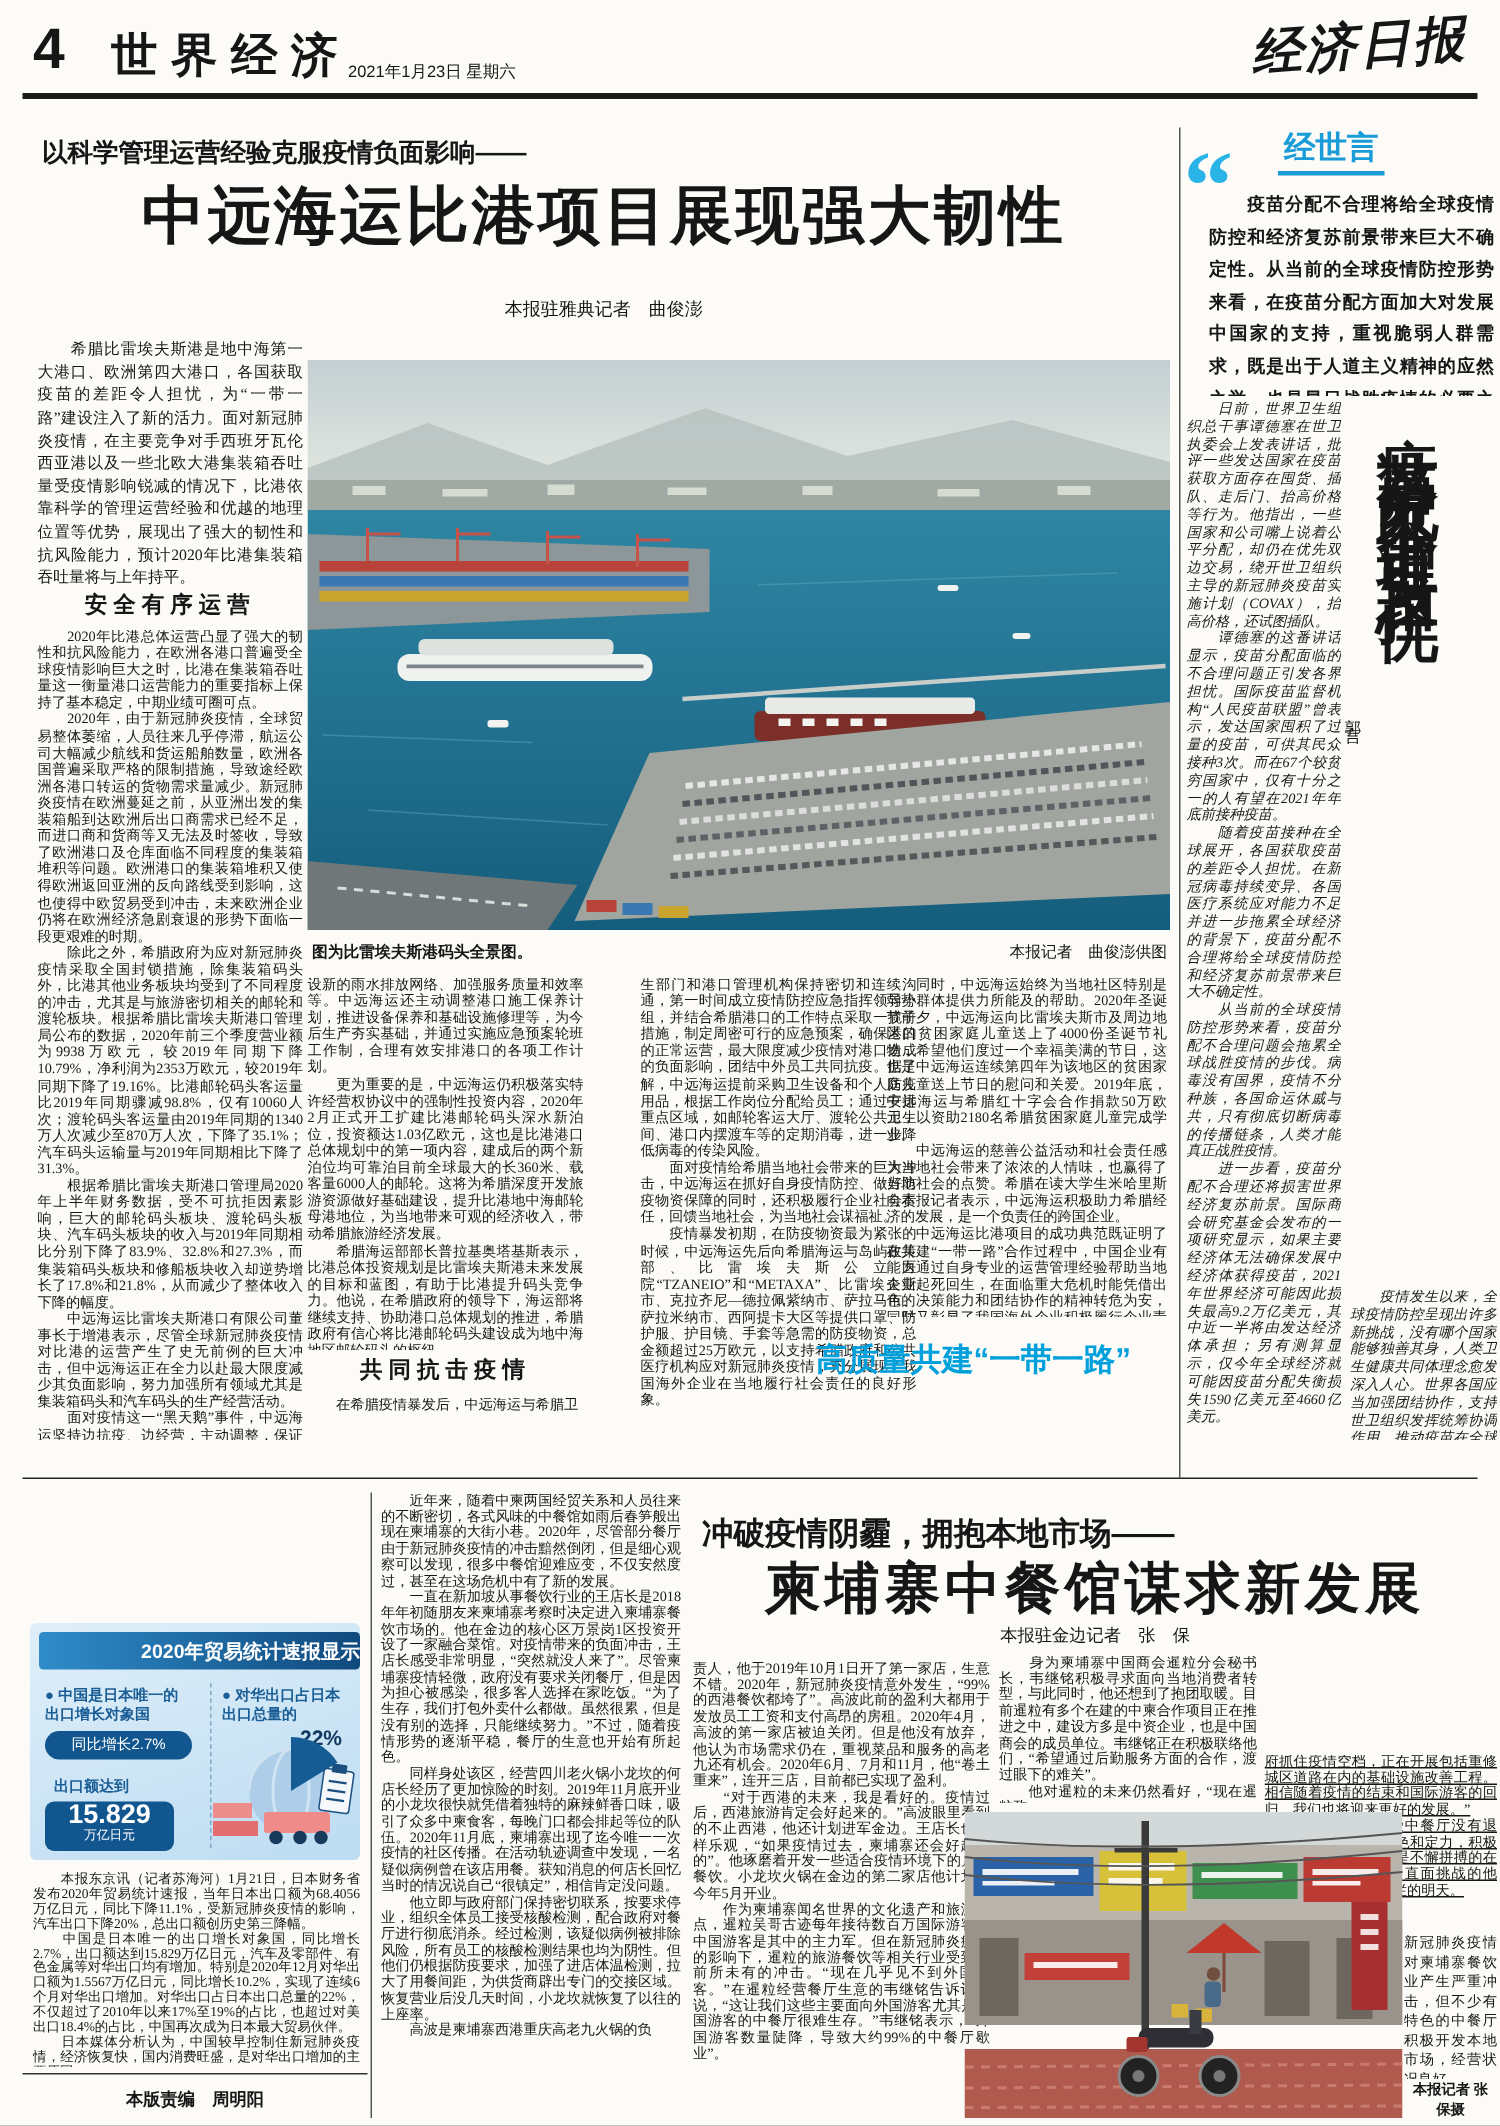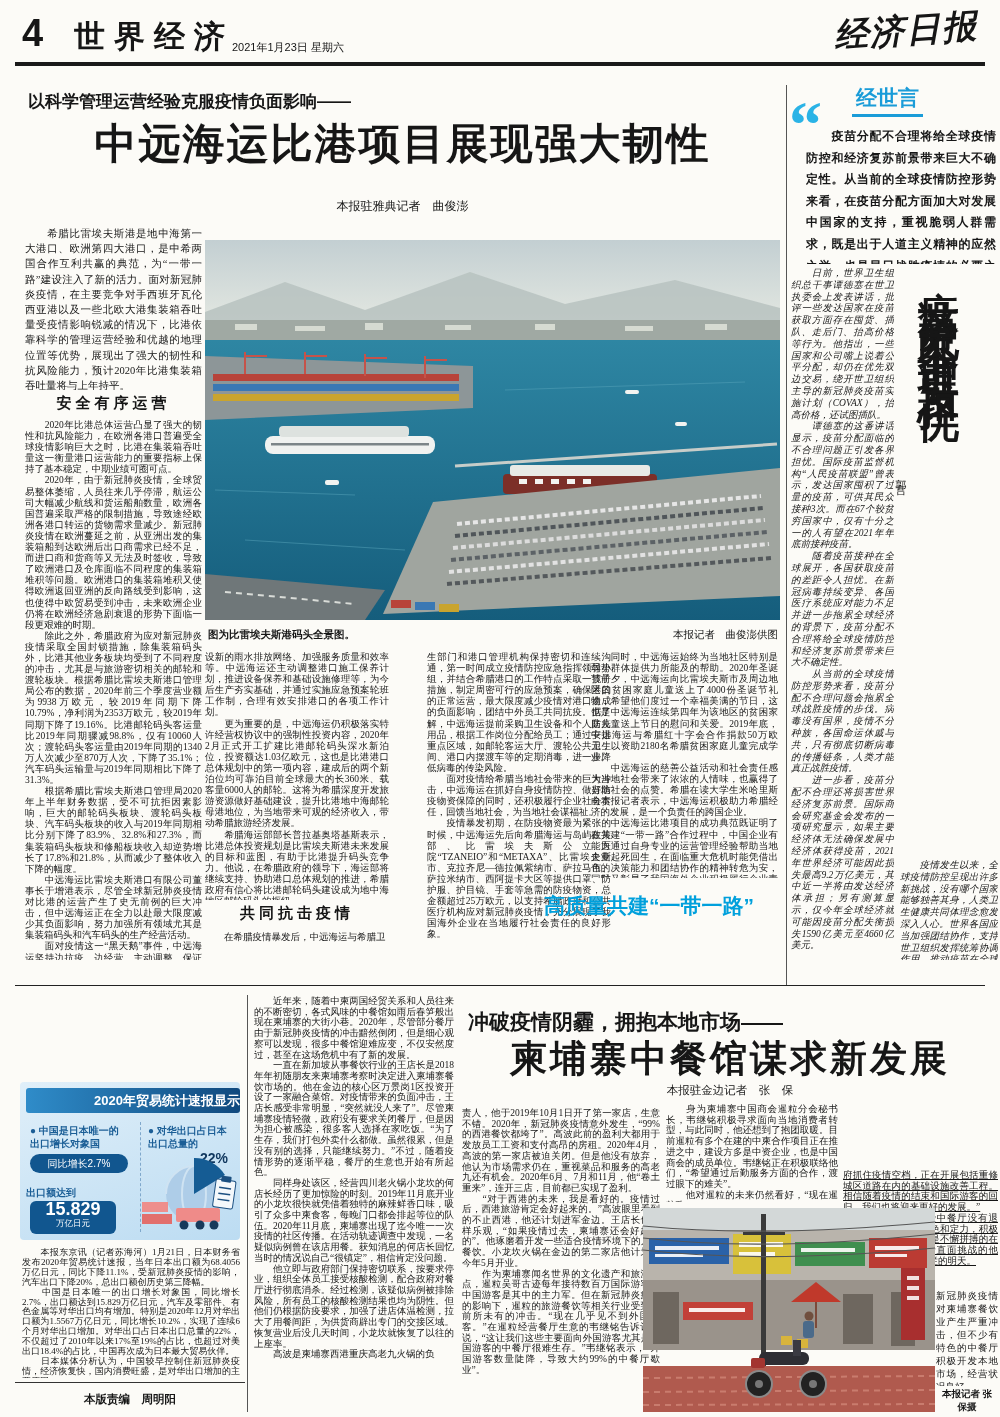--- a/index.html
+++ b/index.html
@@ -60,21 +60,21 @@
   #jp-title{left:16px;top:1002px;width:224px;text-align:center;font-size:25px;font-weight:900;
             line-height:37px;letter-spacing:2px;}
   #jp-info{left:20px;top:1082px;width:220px;height:158px;border-radius:4px;
            background:linear-gradient(160deg,#e0eff9 0%,#bcdcf2 100%);}
   .info-hdr{position:absolute;left:6px;top:6px;width:214px;height:25px;border-radius:3px;
             background:linear-gradient(90deg,#2f8cc9,#10497e);color:#fff;font-size:13px;
             font-weight:700;line-height:25px;padding-left:8px;box-sizing:border-box;text-align:right;}
   .info-lbl{position:absolute;font-size:10px;font-weight:700;color:#1b5e96;line-height:13px;}
   #info-i1{left:10px;top:42px;width:106px;}
   #info-i2{left:128px;top:42px;width:88px;}
-  #info-i3{left:6px;top:104px;}
+  #info-i3{left:16px;top:104px;font-family:Liberation Mono, monospace;}
   .badge{position:absolute;background:#11568f;color:#fff;text-align:center;}
   #badge1{left:10px;top:72px;width:98px;height:19px;border-radius:10px;font-size:10px;line-height:19px;}
   #badge3{left:10px;top:119px;width:86px;height:33px;border-radius:6px;}
   #badge3 .num{display:block;font-size:18px;font-weight:700;line-height:17px;}
   #badge3 .unit{display:block;font-size:8.5px;line-height:10px;}
   #info-div{position:absolute;left:120px;top:40px;height:110px;border-left:1px dashed #7fa8cc;}
   #info-pct{position:absolute;left:180px;top:68px;font-size:14px;font-weight:900;color:#10375e;}
   #info-illo{position:absolute;left:122px;top:62px;width:96px;height:92px;}
   #jp-body{left:22px;top:1248px;width:218px;height:130px;font-size:9px;line-height:9.9px;}
   #jp-foot-rule{left:15px;top:1382px;width:230px;height:1px;background:#333;}
@@ -101,21 +101,21 @@
   <div class="abs sans" id="hdr-pageno">4</div>
   <div class="abs" id="hdr-section">世界经济</div>
   <div class="abs sans" id="hdr-date">2021年1月23日 星期六</div>
   <div class="abs" id="hdr-masthead">经济日报</div>
   <div class="abs rule-h" id="hdr-rule"></div>
 
   <div class="abs sans" id="headline">中远海运比港项目展现强大韧性</div>
   <div class="abs sans" id="kicker">以科学管理运营经验克服疫情负面影响——</div>
   <div class="abs" id="byline">本报驻雅典记者　曲俊澎</div>
 
-  <div class="abs pre just clip" id="col1a">　　希腊比雷埃夫斯港是地中海第一大港口、欧洲第四大港口，是中希两国合作互利共赢的典范，为“一带一路”建设注入了新的活力。面对新冠肺炎疫情，在主要竞争对手西班牙瓦伦西亚港以及一些北欧大港集装箱吞吐量受疫情影响锐减的情况下，比港依靠科学的管理运营经验和优越的地理位置等优势，展现出了强大的韧性和抗风险能力，预计2020年比港集装箱吞吐量将与上年持平。</div>
+  <div class="abs pre just clip" id="col1a">　　希腊比雷埃夫斯港是地中海第一大港口、欧洲第四大港口，各国获取疫苗的差距令人担忧，为“一带一路”建设注入了新的活力。面对新冠肺炎疫情，在主要竞争对手西班牙瓦伦西亚港以及一些北欧大港集装箱吞吐量受疫情影响锐减的情况下，比港依靠科学的管理运营经验和优越的地理位置等优势，展现出了强大的韧性和抗风险能力，预计2020年比港集装箱吞吐量将与上年持平。</div>
   <div class="abs" id="subhead1">安全有序运营</div>
   <div class="abs pre just clip mbody" id="col1b">　　2020年比港总体运营凸显了强大的韧性和抗风险能力，在欧洲各港口普遍受全球疫情影响巨大之时，比港在集装箱吞吐量这一衡量港口运营能力的重要指标上保持了基本稳定，中期业绩可圈可点。
 　　2020年，由于新冠肺炎疫情，全球贸易整体萎缩，人员往来几乎停滞，航运公司大幅减少航线和货运船舶数量，欧洲各国普遍采取严格的限制措施，导致途经欧洲各港口转运的货物需求量减少。新冠肺炎疫情在欧洲蔓延之前，从亚洲出发的集装箱船到达欧洲后出口商需求已经不足，而进口商和货商等又无法及时签收，导致了欧洲港口及仓库面临不同程度的集装箱堆积等问题。欧洲港口的集装箱堆积又使得欧洲返回亚洲的反向路线受到影响，这也使得中欧贸易受到冲击，未来欧洲企业仍将在欧洲经济急剧衰退的形势下面临一段更艰难的时期。
 　　除此之外，希腊政府为应对新冠肺炎疫情采取全国封锁措施，除集装箱码头外，比港其他业务板块均受到了不同程度的冲击，尤其是与旅游密切相关的邮轮和渡轮板块。根据希腊比雷埃夫斯港口管理局公布的数据，2020年前三个季度营业额为9938万欧元，较2019年同期下降10.79%，净利润为2353万欧元，较2019年同期下降了19.16%。比港邮轮码头客运量比2019年同期骤减98.8%，仅有10060人次；渡轮码头客运量由2019年同期的1340万人次减少至870万人次，下降了35.1%；汽车码头运输量与2019年同期相比下降了31.3%。
 　　根据希腊比雷埃夫斯港口管理局2020年上半年财务数据，受不可抗拒因素影响，巨大的邮轮码头板块、渡轮码头板块、汽车码头板块的收入与2019年同期相比分别下降了83.9%、32.8%和27.3%，而集装箱码头板块和修船板块收入却逆势增长了17.8%和21.8%，从而减少了整体收入下降的幅度。
 　　中远海运比雷埃夫斯港口有限公司董事长于增港表示，尽管全球新冠肺炎疫情对比港的运营产生了史无前例的巨大冲击，但中远海运正在全力以赴最大限度减少其负面影响，努力加强所有领域尤其是集装箱码头和汽车码头的生产经营活动。
 　　面对疫情这一“黑天鹅”事件，中远海运坚持边抗疫、边经营，主动调整，保证港口安全有序运营。据介绍，中远海运对比港的一号码头进行了升级改造，提高码头的专业化和现代化运营能力，包括拆除原有老旧基础设施、改善地面道路、提高交通运输能力、建</div>
 
   <div class="abs" id="photo1">
     <svg width="575" height="380" viewBox="0 0 575 380" preserveAspectRatio="none">

